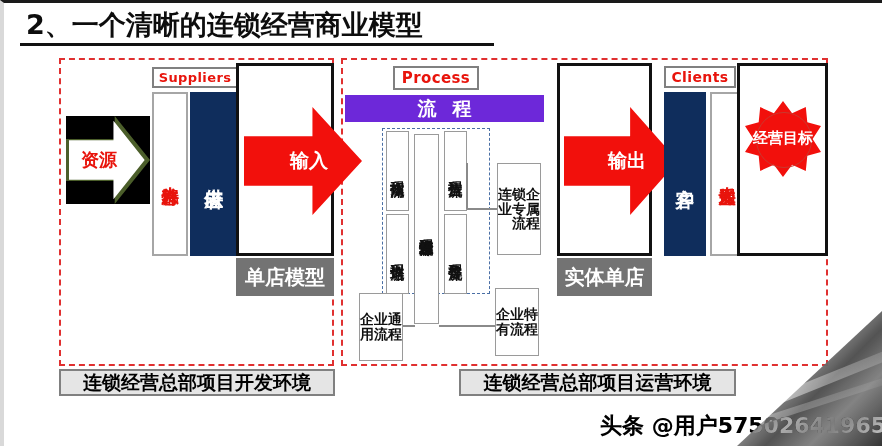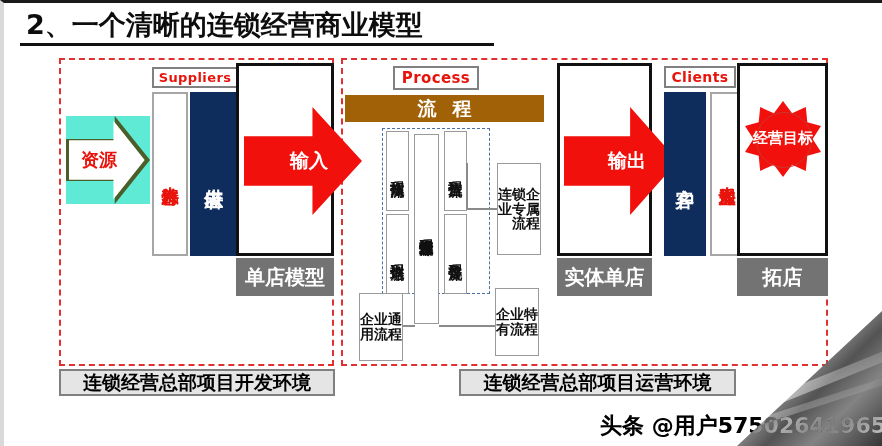--- a/index.html
+++ b/index.html
@@ -103,21 +103,21 @@
     clip-path:polygon(0% 27%,58% 27%,58% 0%,100% 50%,58% 100%,58% 73%,0% 73%);
     display:flex;align-items:center;justify-content:center;padding-left:32px;
   }
   .red-arrow span{color:#fff;font-weight:bold;font-size:19px;transform:translateX(-10px);}
   #arrow-input{left:240px;top:104px;width:86px;height:108px;}
   #arrow-output{left:560px;top:104px;width:82px;height:108px;}
 
   
   #arrow-resource{
     position:absolute;left:62px;top:113px;width:84px;height:88px;
-    background:#5eead4;
+    background:#000000;
     border:0;
     display:flex;align-items:center;justify-content:center;
   }
   #arrow-resource .g-shape{
     position:absolute;inset:0;
     background:#4b5e2a;
     clip-path:polygon(0% 26%,58% 26%,58% 0%,100% 50%,58% 100%,58% 74%,0% 74%);
   }
   #arrow-resource .g-inner{
     position:absolute;left:3px;top:3px;right:3px;bottom:3px;
@@ -136,21 +136,21 @@
     font-weight:bold;font-size:20px;white-space:nowrap;
     box-sizing:border-box;
   }
   #block-single{left:232px;top:255px;width:98px;height:38px;}
   #block-store{left:553px;top:255px;width:95px;height:38px;}
   #block-expand{left:733px;top:255px;width:91px;height:38px;}
 
   
   #banner-process{
     position:absolute;left:341px;top:92px;width:199px;height:27px;
-    background:#a16207;color:#fff;font-weight:bold;font-size:19px;
+    background:#6d28d9;color:#fff;font-weight:bold;font-size:19px;
     display:flex;align-items:center;justify-content:center;letter-spacing:16px;
     text-indent:16px;box-sizing:border-box;
   }
 
   
   #group-core{
     position:absolute;left:378px;top:125px;width:108px;height:166px;
     border:1.5px dashed #4a6fa5;box-sizing:border-box;
   }
 
@@ -283,21 +283,20 @@
   <div class="tag" id="tag-clients">Clients</div>
   <div class="col-box vert" id="box-client">客户</div>
   <div class="col-box vert" id="box-franchisee">加盟受许人</div>
 
   <div class="panel" id="panel-goal"></div>
   <div id="star-goal">
     <div class="burst"></div>
     <div class="ring"></div>
     <div class="txt">经营目标</div>
   </div>
-  <div class="red-block" id="block-expand">拓店</div>
 
   <div class="env-caption" id="env-ops">连锁经营总部项目运营环境</div>
 
   <div id="corner-photo">
     <div class="streak"></div>
     <div class="streak2"></div>
   </div>
   <div id="watermark">头条 @用户57502641965</div>
 
 </div>

